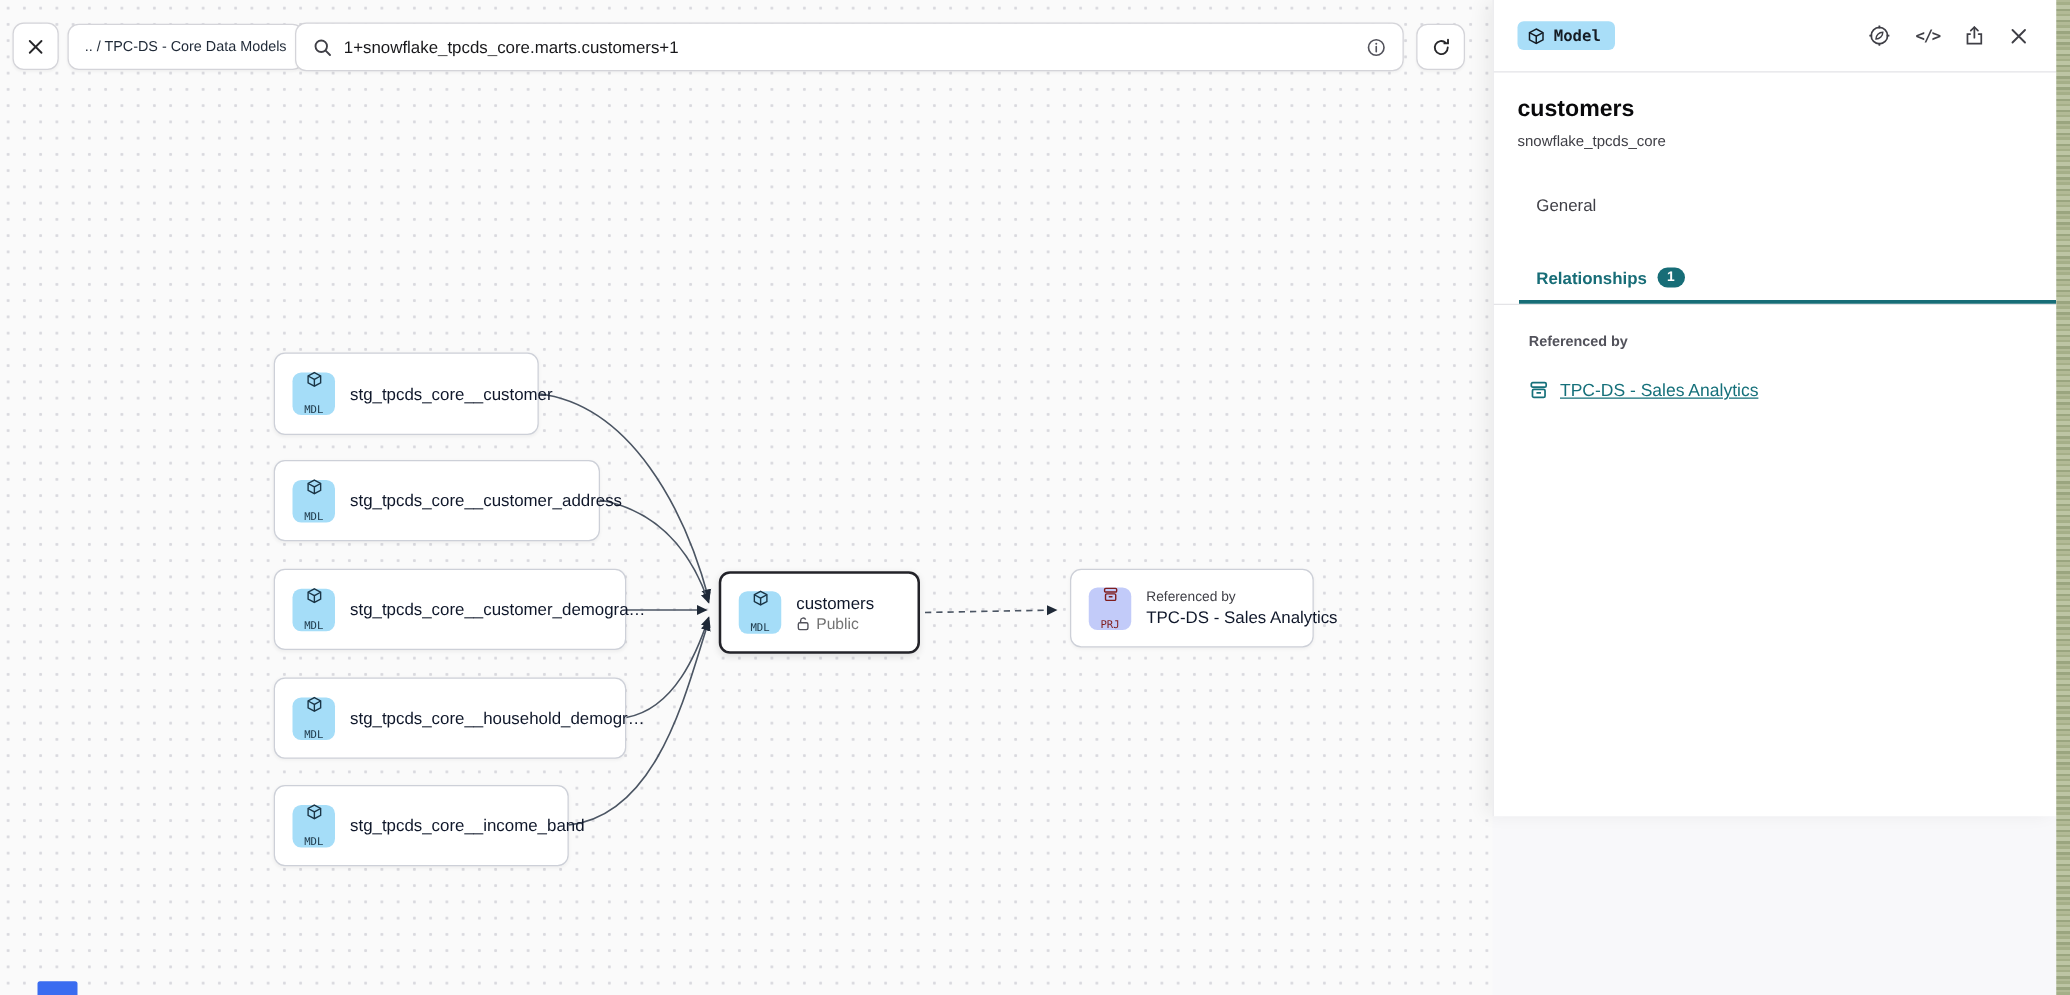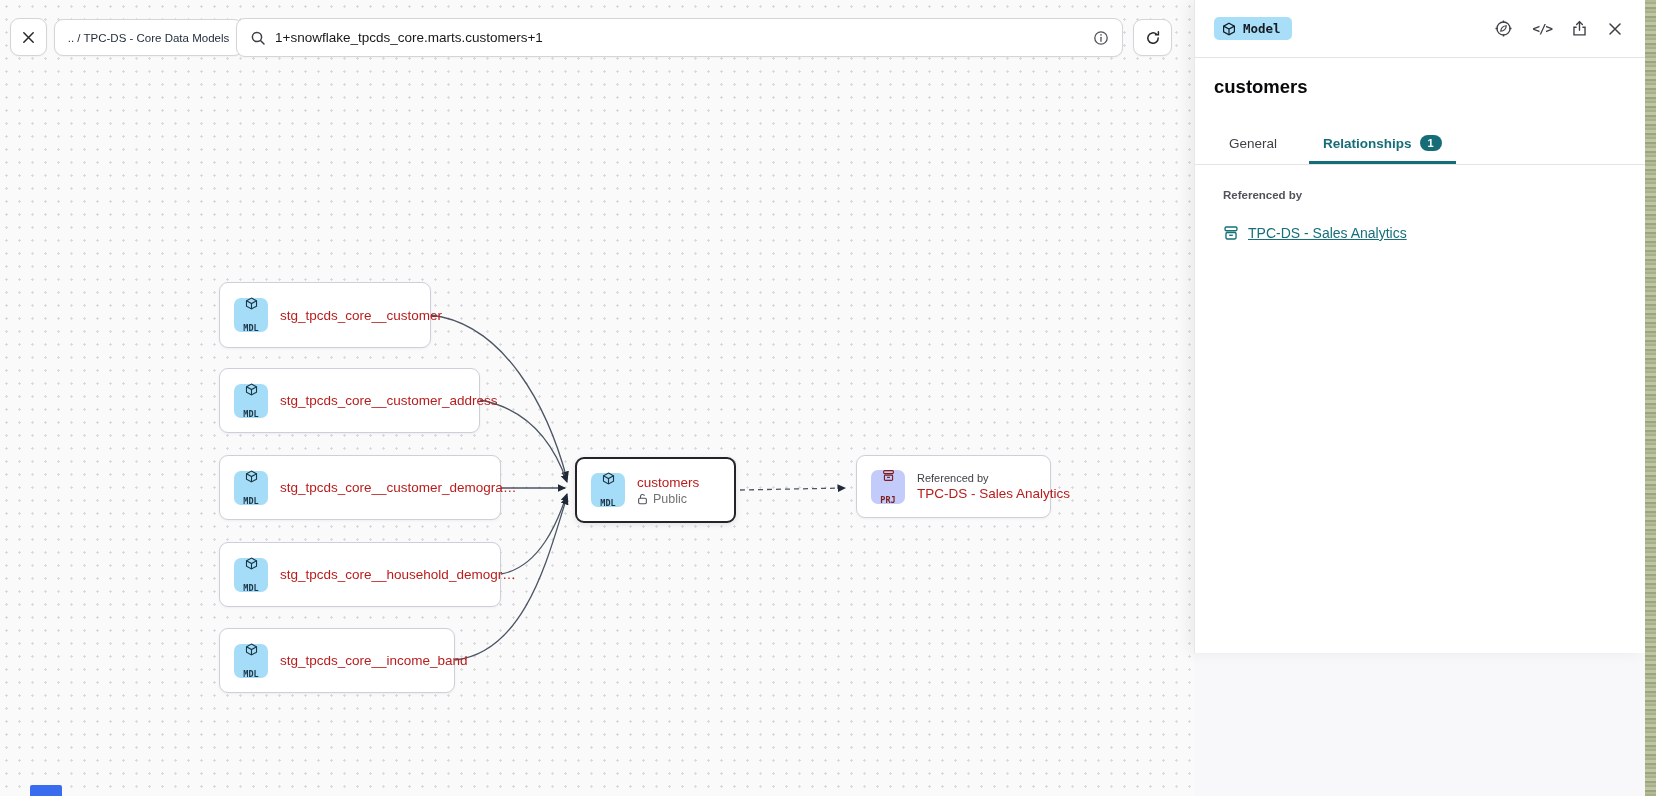--- a/index.html
+++ b/index.html
@@ -31,22 +31,22 @@
   
   .node { position:absolute; background:#fff; border:1px solid #cdd0d8; border-radius:9px;
     display:flex; align-items:center; gap:12px; padding:0 16px 0 14px;
     box-shadow:0 1px 3px rgba(0,0,0,.05); cursor:pointer; }
   .node.selected { border:2px solid #232329; box-shadow:0 2px 6px rgba(0,0,0,.10); }
   .chip { width:34px; height:34px; border-radius:7px; display:flex; flex-direction:column;
     align-items:center; justify-content:center; gap:0; flex:0 0 auto; }
   .chip.mdl { background:#a5ddf8; color:#1b3546; }
   .chip.prj { background:#c2cbf9; color:#7f1d1d; }
   .chip .chip-label { font-family:"DejaVu Sans Mono", monospace; font-size:8.5px;
-    font-weight:700; line-height:9px; margin-top:14px; }
-  .node-label { font-size:13.5px; color:#b91c1c; white-space:nowrap; }
+    font-weight:400; line-height:9px; margin-top:14px; }
+  .node-label { font-size:13.5px; color:#0f172a; white-space:nowrap; }
   .node-col { display:flex; flex-direction:column; gap:2px; }
   .vis-row { display:flex; align-items:center; gap:5px; color:#737373; font-size:12.5px; }
   .ref-caption { font-size:11px; color:#3f3f46; }
 
   .edges { position:absolute; left:0; top:0; pointer-events:none; }
 
   .blue-chip { position:absolute; left:30px; top:785px; width:32px; height:11px;
     background:#3a6cf0; border-radius:2px 2px 0 0; }
 
   
@@ -60,24 +60,24 @@
   .header-icons { margin-left:auto; display:flex; align-items:center; gap:19px; color:#3f3f46; }
   .header-icons .hicon { cursor:pointer; display:inline-flex; }
   .code-glyph { font-family:"DejaVu Sans Mono", monospace; font-size:12.5px; font-weight:700;
     color:#3f3f46; letter-spacing:-1px; }
 
   .panel-title-block { padding:18px 19px 0 19px; }
   .panel-title { font-size:18.5px; font-weight:700; color:#09090b; }
   .panel-subtitle { font-size:12px; color:#3f3f46; margin-top:8px; }
 
   .tabs { display:flex; gap:18px; padding-left:20px; margin-top:26px;
-    border-bottom:1px solid #e4e4e7; }
+    border-bottom:1px solid #e4e4e7;flex-direction:column; }
   .tab { padding:11px 14px 13px 14px; font-size:13.5px; color:#3f3f46; cursor:pointer;
     display:flex; align-items:center; gap:8px; }
-  .tab.active { color:#176d77; font-weight:700; box-shadow:inset 0 -3px 0 #176d77;justify-content:flex-end; }
+  .tab.active { color:#176d77; font-weight:700; box-shadow:inset 0 -3px 0 #176d77; }
   .tab-badge { background:#176d77; color:#fff; font-size:11px; font-weight:700;
     border-radius:999px; padding:1px 8px; line-height:14px; }
 
   .panel-content { padding:24px 19px 0 28px; }
   .section-label { font-size:11.5px; font-weight:700; color:#52525b; }
   .ref-link-row { display:flex; align-items:center; gap:9px; margin-top:24px; color:#15707a; }
   .ref-link { font-size:14px; color:#15707a; text-decoration:underline; cursor:pointer; }
 
   
   .green-strip { position:absolute; left:1645px; top:0; width:11px; height:796px;
@@ -281,20 +281,21 @@
         <span class="hicon">
           <svg width="16" height="16" viewBox="0 0 16 16" stroke="#3f3f46" stroke-width="1.5" stroke-linecap="round">
               <path d="M3 3 L13 13 M13 3 L3 13"></path>
             </svg>
         </span>
       </span>
     </div>
 
     <div class="panel-title-block">
       <div class="panel-title">customers</div>
+      <div class="panel-subtitle">snowflake_tpcds_core</div>
     </div>
 
     <div class="tabs">
       <div class="tab">
         <span>General</span>
       </div>
       <div class="tab active">
         <span>Relationships</span>
         <span class="tab-badge">1</span>
       </div>

